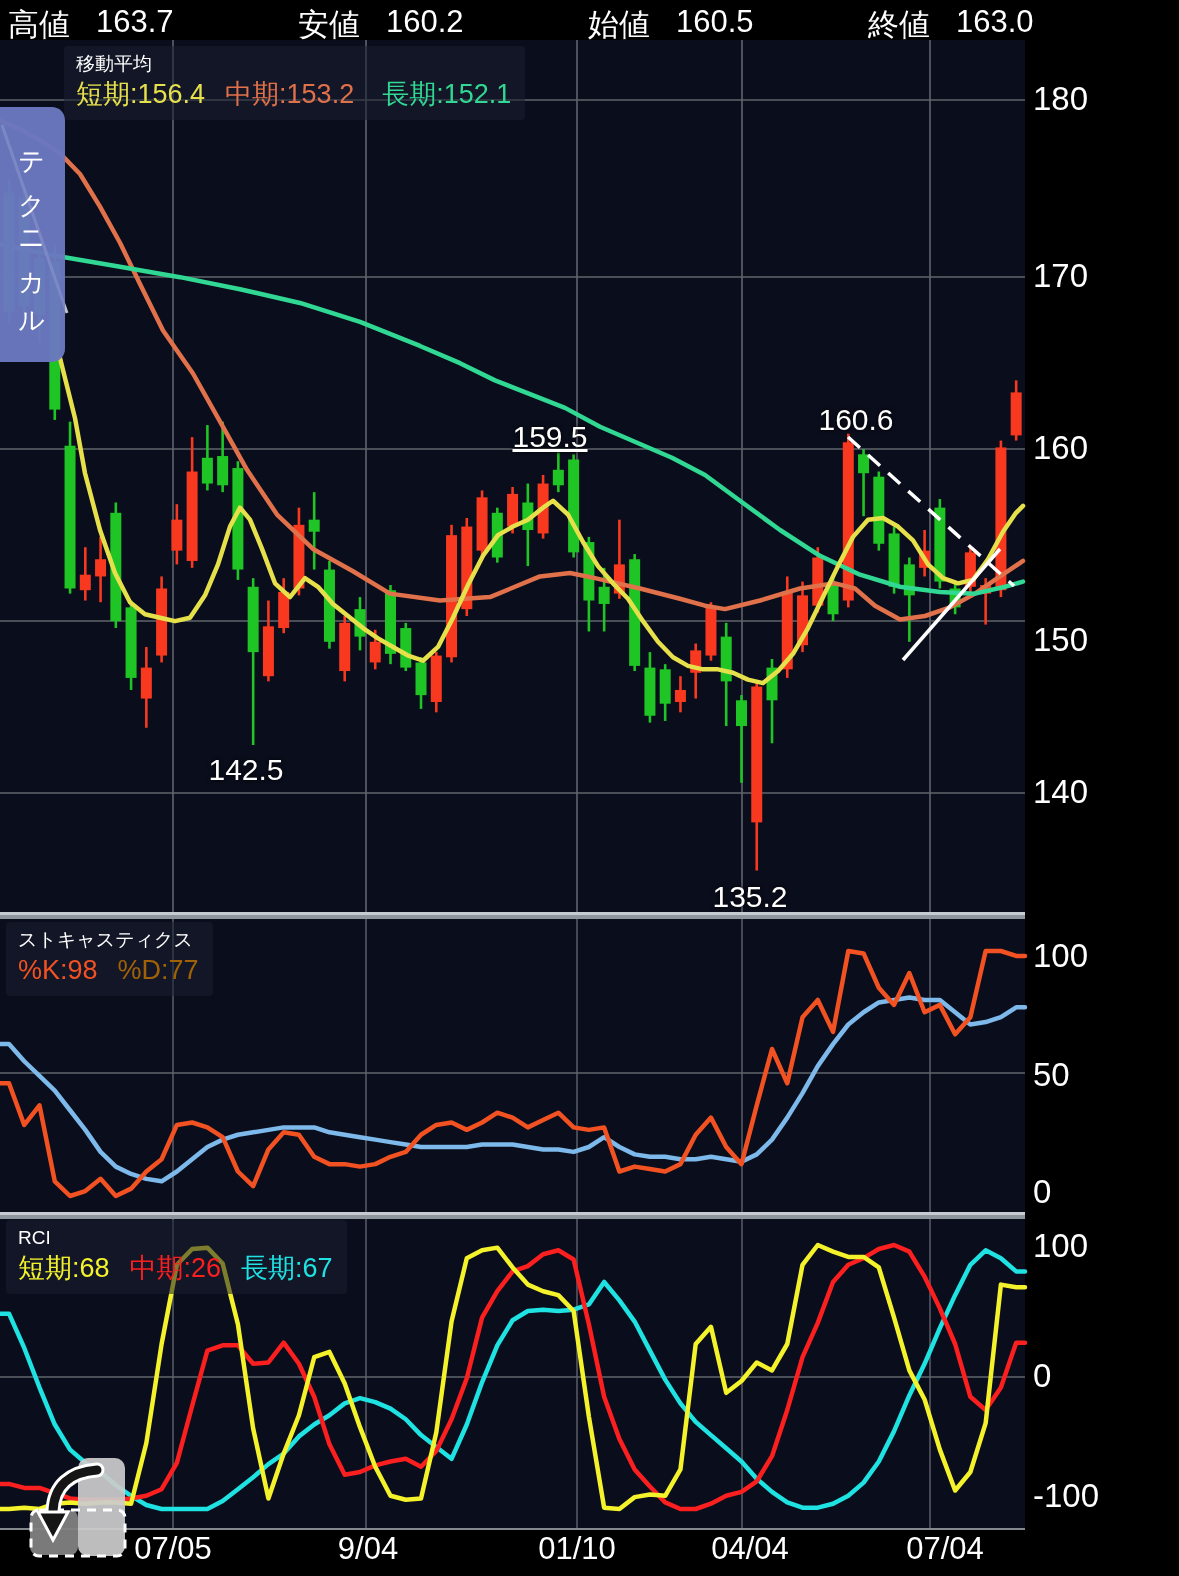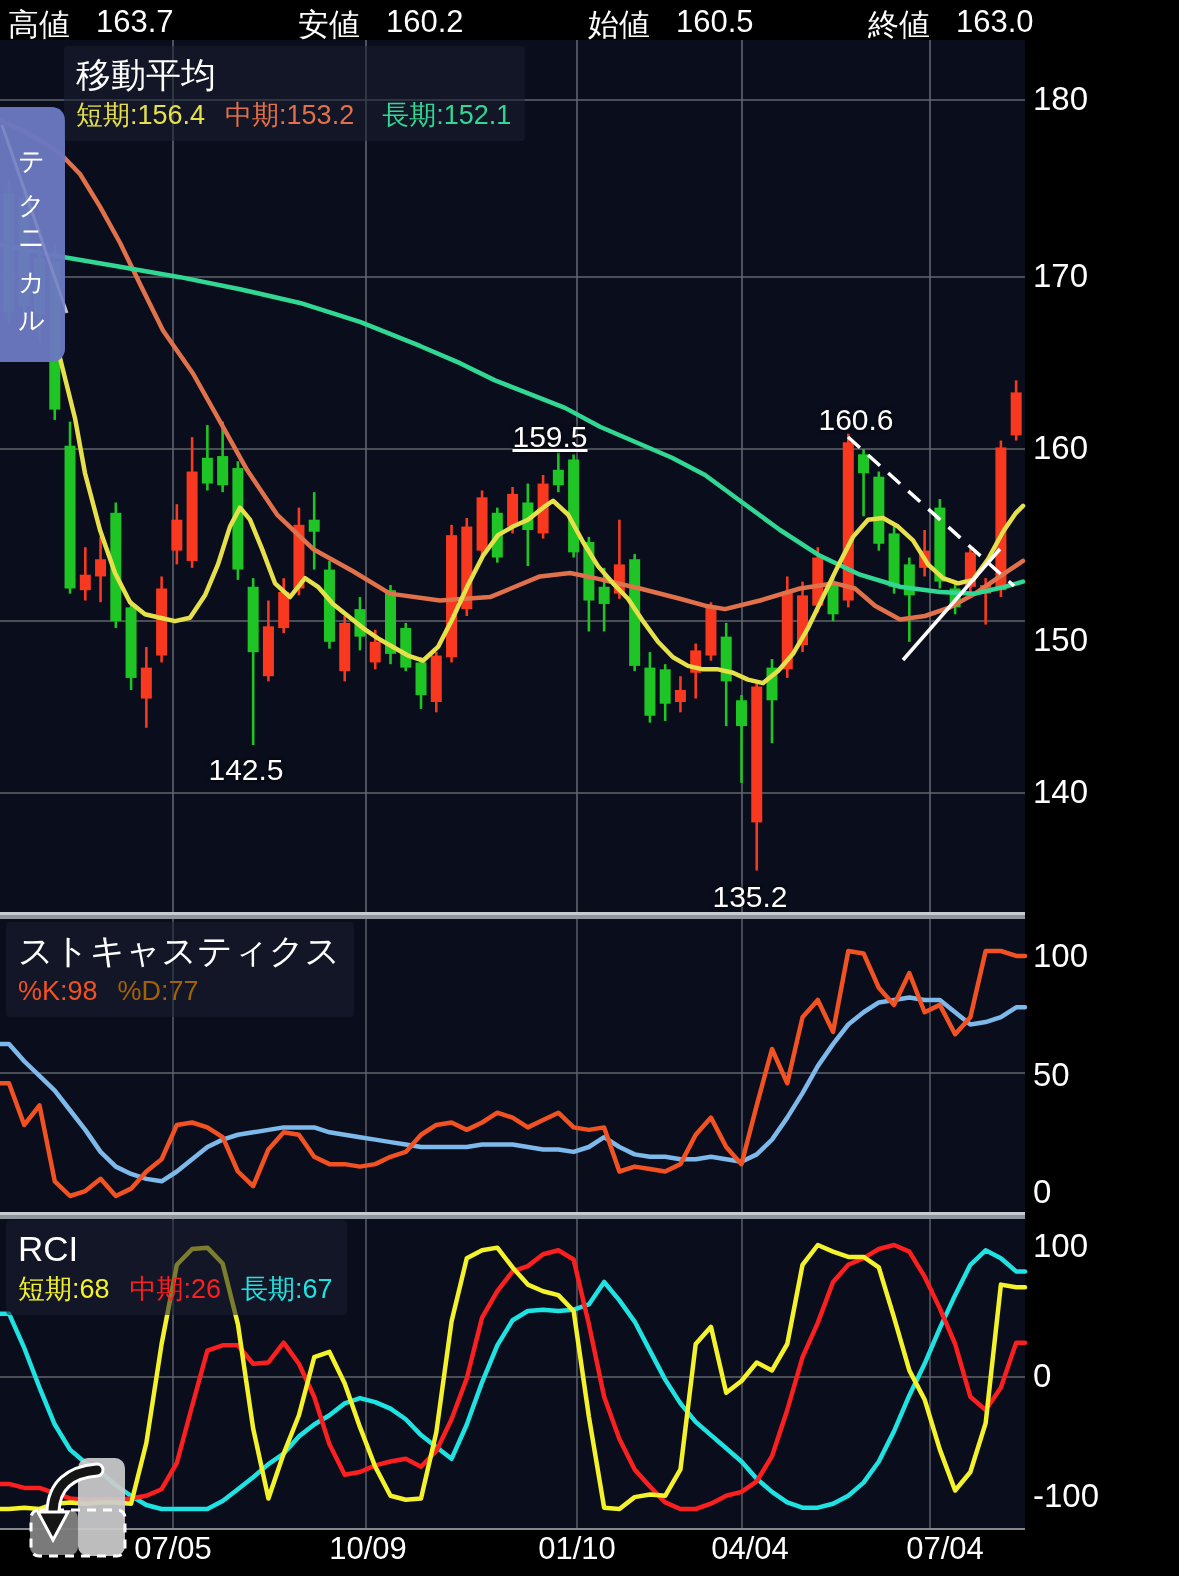--- a/index.html
+++ b/index.html
@@ -1,21 +1,21 @@
 <!DOCTYPE html>
 <html><head>
 <meta charset="utf-8">
 <style>
   html,body{margin:0;padding:0;background:#000;}
   #app{position:relative;width:1179px;height:1576px;background:#000;overflow:hidden;
        font-family:"Liberation Sans","DejaVu Sans",sans-serif;color:#fff;}
   #chart{position:absolute;left:0;top:0;}
   .hitem{position:absolute;top:4px;display:flex;gap:26px;font-size:31px;font-weight:500;color:#fff;white-space:nowrap;}
   .legend-box{position:absolute;background:rgba(26,31,48,0.55);border-radius:4px;padding:6px 14px 8px 12px;line-height:1.3;white-space:nowrap;}
-  .legend-title{font-size:35px;color:#fff;}
+  .legend-title{font-size:19px;color:#fff;}
   .legend-row{font-size:27px;display:flex;gap:20px;}
   .ylab{position:absolute;left:1033px;transform:translateY(-52%);font-size:33px;color:#fff;}
   .xlab{position:absolute;top:1531px;transform:translateX(-50%);font-size:31px;color:#fff;text-align:right;}
   .ann{position:absolute;transform:translate(-50%,-50%);font-size:30px;color:#fff;text-shadow:0 0 4px #000;}
   #tech-tab{position:absolute;left:0;top:107px;width:65px;height:255px;display:flex;align-items:center;justify-content:center;
        writing-mode:vertical-rl;text-orientation:upright;letter-spacing:10px;font-size:26px;color:#fff;cursor:pointer;}
 </style>
 </head>
 <body>
 
@@ -261,21 +261,21 @@
       <div class="ylab" style="top: 449px;">160</div>
       <div class="ylab" style="top: 621px; margin-top: 20px;">150</div>
       <div class="ylab" style="top: 793px;">140</div>
       <div class="ylab" style="top: 957px;">100</div>
       <div class="ylab" style="top: 1076px;">50</div>
       <div class="ylab" style="top: 1193px;">0</div>
       <div class="ylab" style="top: 1247px;">100</div>
       <div class="ylab" style="top: 1377px;">0</div>
       <div class="ylab" style="top: 1497px;">-100</div>
       <div class="xlab" style="left: 173px;">07/05</div>
-      <div class="xlab" style="left: 368px;">10/09</div>
+      <div class="xlab" style="left: 368px;">9/04</div>
       <div class="xlab" style="left: 577px;">01/10</div>
       <div class="xlab" style="left: 750px;">04/04</div>
       <div class="xlab" style="left: 945px;">07/04</div>
       <div class="ann" style="left: 550px; top: 437px; text-decoration: underline;">159.5</div>
       <div class="ann" style="left: 856px; top: 420px;">160.6</div>
       <div class="ann" style="left: 246px; top: 770px;">142.5</div>
       <div class="ann" style="left: 750px; top: 897px;">135.2</div>
     </div>
 </div>
 

